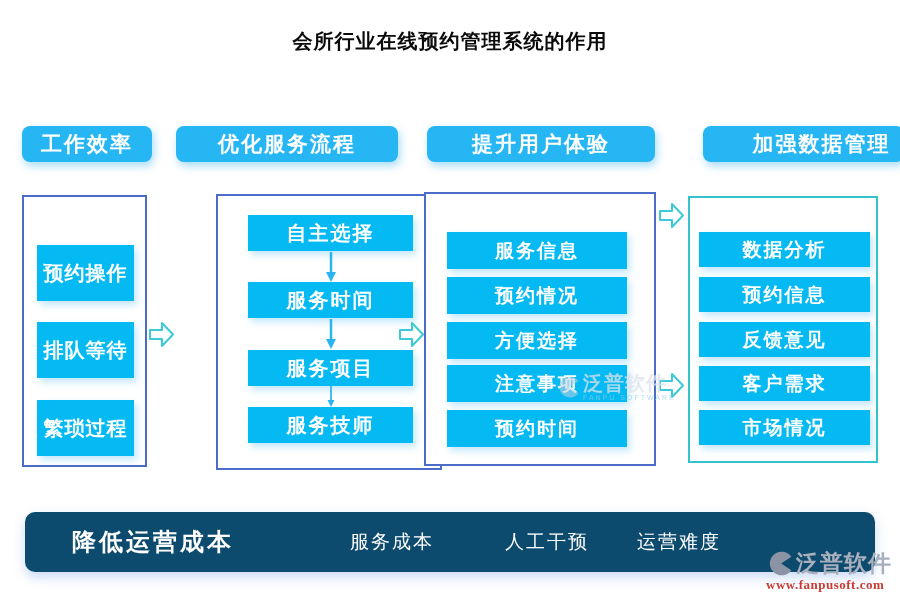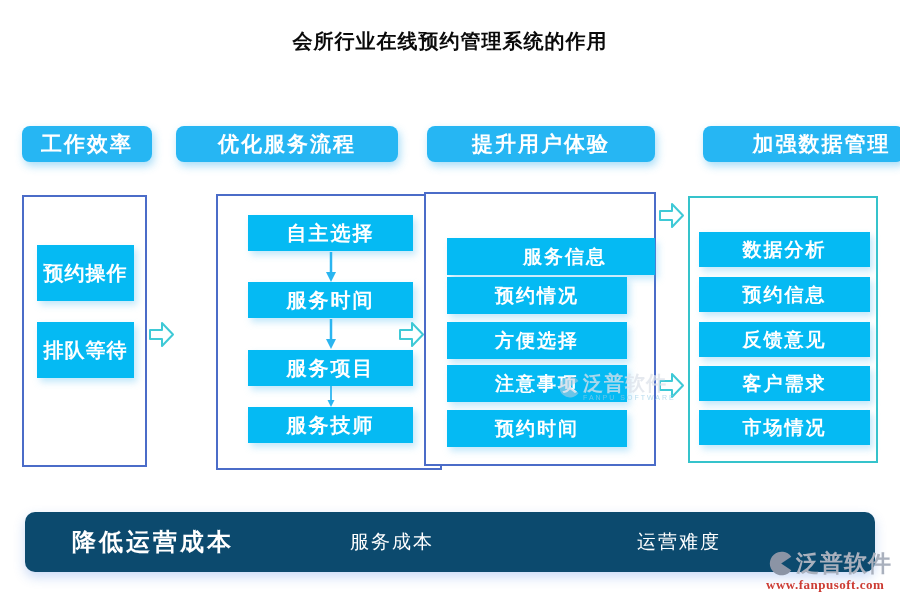--- a/index.html
+++ b/index.html
@@ -45,21 +45,21 @@
   #panel-2 div:nth-of-type(1){top:19px;}
   #panel-2 div:nth-of-type(2){top:86px;}
   #panel-2 div:nth-of-type(3){top:154px;}
   #panel-2 div:nth-of-type(4){top:211px;}
   .down-arrow{position:absolute;left:107px;width:12px;height:30px;}
   .da-1{top:56px;}
   .da-2{top:123px;}
   .da-3{top:190px;height:21px;}
 
   #panel-3 .item{left:21px;width:180px;height:37px;font-size:19px;}
-  #panel-3 div:nth-of-type(1){top:44px;padding-left:28px;}
+  #panel-3 div:nth-of-type(1){top:38px;}
   #panel-3 div:nth-of-type(2){top:83px;}
   #panel-3 div:nth-of-type(3){top:128px;}
   #panel-3 div:nth-of-type(4){top:171px;}
   #panel-3 div:nth-of-type(5){top:216px;}
 
   #panel-4 .item{left:9px;width:171px;height:35px;font-size:19px;}
   #panel-4 div:nth-of-type(1){top:34px;}
   #panel-4 div:nth-of-type(2){top:79px;}
   #panel-4 div:nth-of-type(3){top:124px;}
   #panel-4 div:nth-of-type(4){top:168px;}
@@ -110,20 +110,21 @@
 <div class="title">会所行业在线预约管理系统的作用</div>
 
 <div class="hdr" id="hdr-1">工作效率</div>
 <div class="hdr" id="hdr-2">优化服务流程</div>
 <div class="hdr" id="hdr-3">提升用户体验</div>
 <div class="hdr" id="hdr-4">加强数据管理</div>
 
 <div class="panel" id="panel-1">
   <div class="item">预约操作</div>
   <div class="item">排队等待</div>
+  <div class="item">繁琐过程</div>
 </div>
 
 <svg class="flow-arrow" id="arrow-1" viewBox="0 0 27 29">
   <polygon points="2,10 14,10 14,3 25,14.5 14,26 14,19 2,19" fill="#fdfeff" stroke="#3ec9d6" stroke-width="2" stroke-linejoin="round"></polygon>
 </svg>
 
 <div class="panel" id="panel-2">
   <div class="item">自主选择</div>
   <div class="item">服务时间</div>
   <div class="item">服务项目</div>
@@ -175,20 +176,21 @@
   </svg>
   <div>
     <div class="wm-text">泛普软件</div>
     <div class="wm-sub">FANPU SOFTWARE</div>
   </div>
 </div>
 
 <div class="bottombar">
   <span class="bb-primary">降低运营成本</span>
   <span class="bb-item bb-0">服务成本</span>
+  <span class="bb-item bb-1">人工干预</span>
   <span class="bb-item bb-2">运营难度</span>
 </div>
 
 <div class="brand">
   <svg class="brand-icon" viewBox="0 0 32 32">
     <path d="M30 8 A14 14 0 1 0 30 24 L18 16 Z" fill="#8b94a5"></path>
   </svg>
   <span class="brand-name">泛普软件</span>
 </div>
 <div class="brand-url">www.fanpusoft.com</div>

